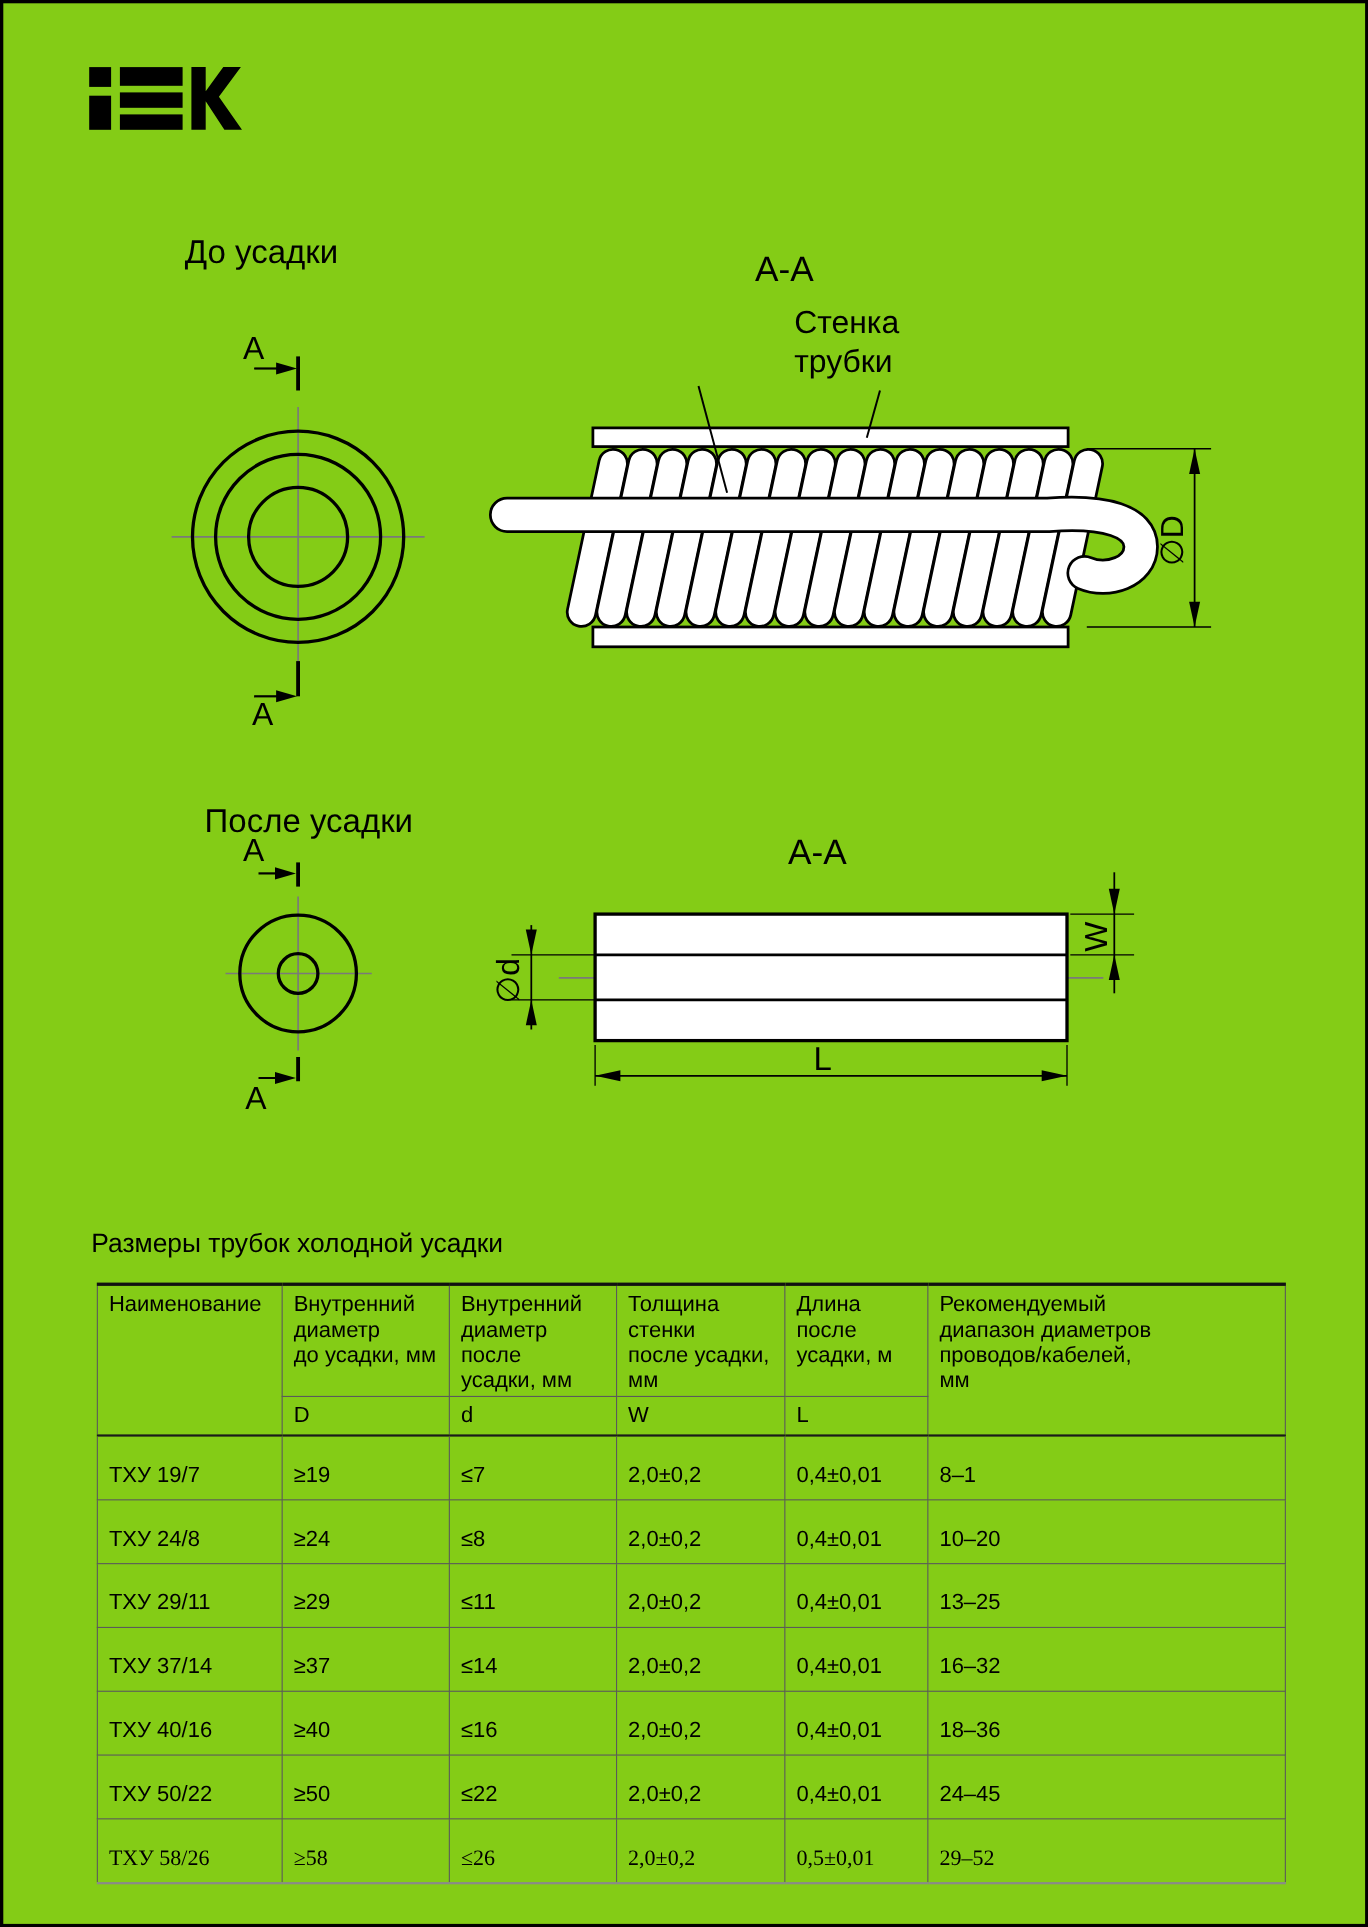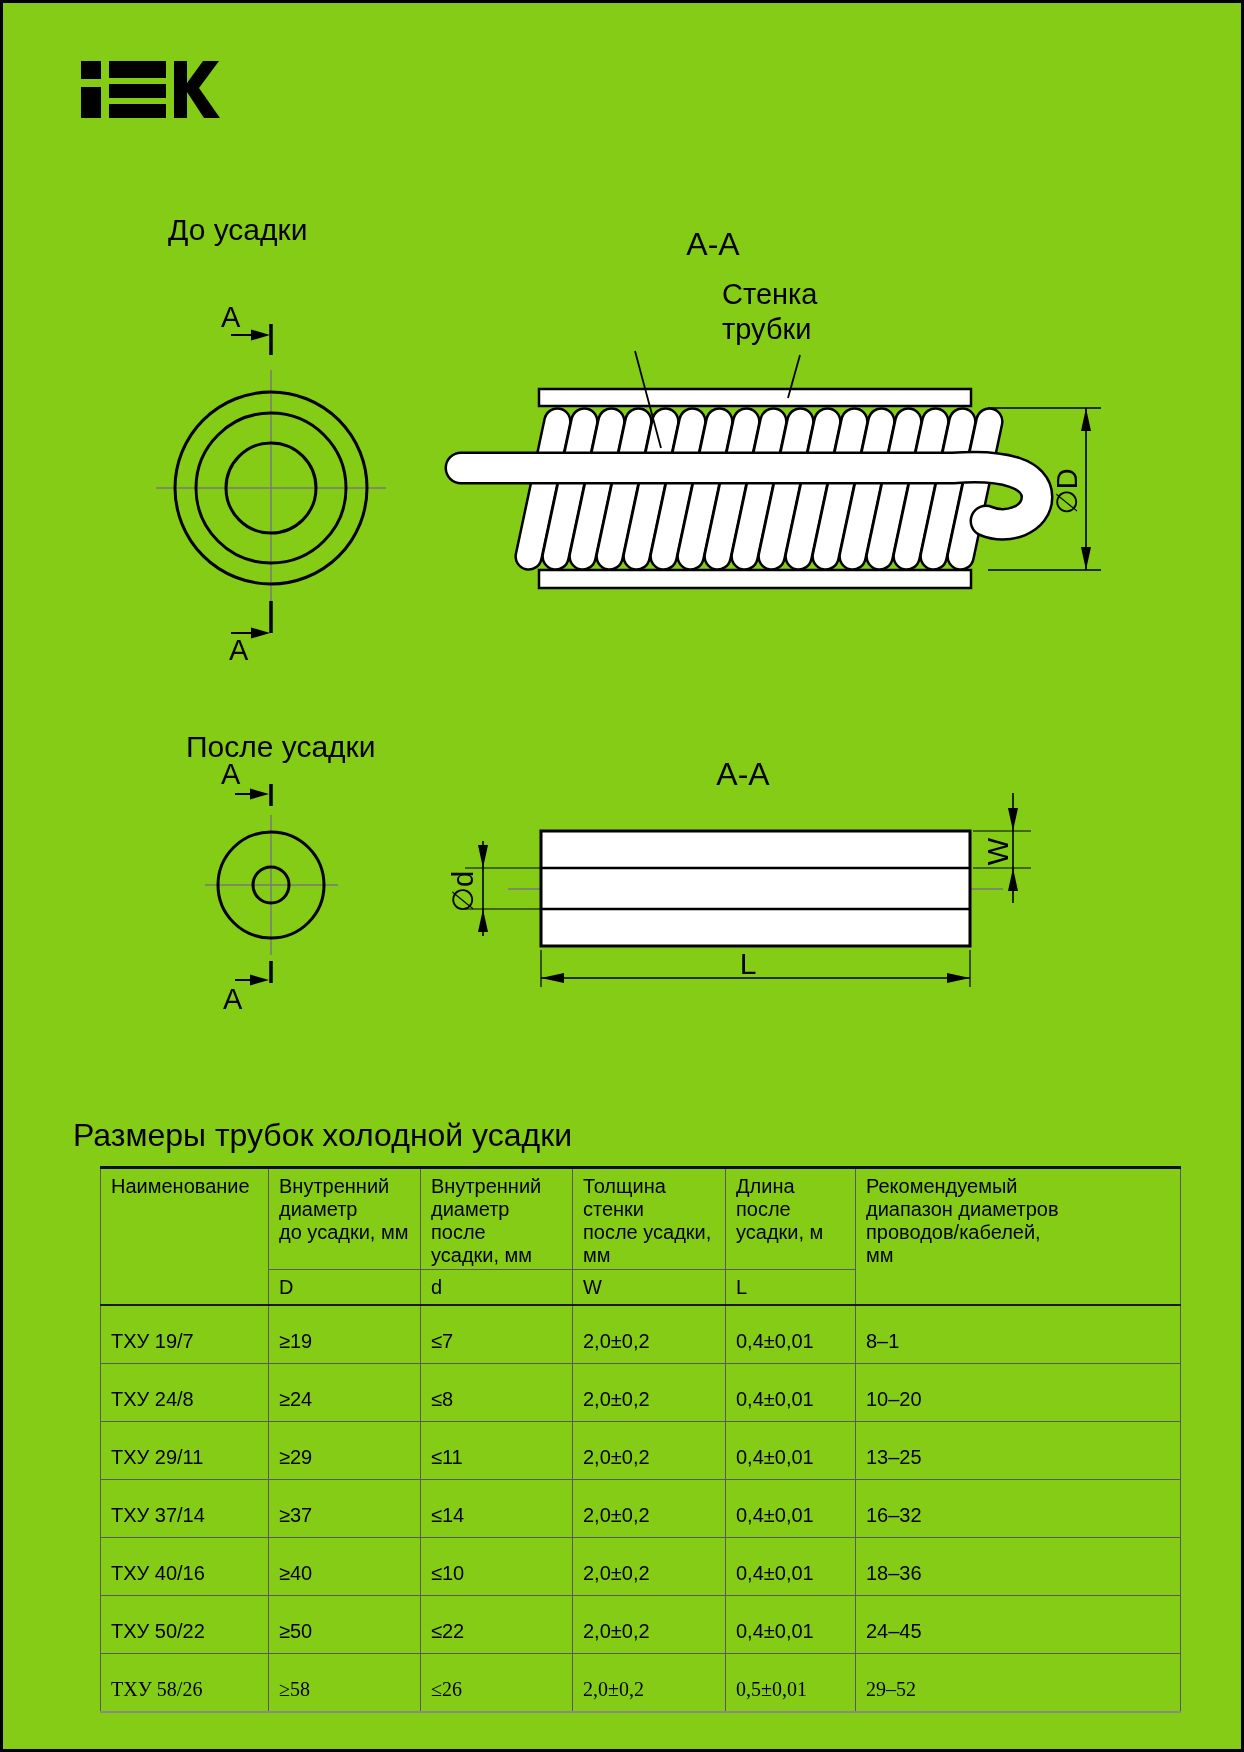--- a/index.html
+++ b/index.html
@@ -15,27 +15,26 @@
   }
   .abs{position:absolute;}
   .lbl{position:absolute;color:#000;white-space:pre-line;}
   .t30{font-size:30px;line-height:34px;}
   .t29{font-size:29px;line-height:35px;}
   .t32{font-size:32px;line-height:34px;}
   .marker{font-size:29px;line-height:29px;}
   .rot{transform:rotate(-90deg);transform-origin:center center;text-align:center;}
   .ctr{text-align:center;}
   
-  .tbl-title{position:absolute;left:70px;top:1114px;font-size:32px;text-align:right;}
+  .tbl-title{position:absolute;left:80px;top:1114px;font-size:24px;text-align:right;}
   table.spec{
     position:absolute;left:85px;top:1163px;
     width:1080px;
     border-collapse:collapse;table-layout:fixed;
     font-size:20px;
-    margin-left:12px;
   }
   table.spec th, table.spec td{
     border:1px solid #5a5a5a;
     font-weight:400;
     text-align:left;
     vertical-align:top;
     padding:6px 6px 2px 10px;
     white-space:pre-line;
     overflow:hidden;
   }
@@ -252,21 +251,21 @@
         <td>ТХУ 37/14</td>
         <td>≥37</td>
         <td>≤14</td>
         <td>2,0±0,2</td>
         <td>0,4±0,01</td>
         <td>16–32</td>
       </tr>
       <tr>
         <td>ТХУ 40/16</td>
         <td>≥40</td>
-        <td>≤10</td>
+        <td>≤16</td>
         <td>2,0±0,2</td>
         <td>0,4±0,01</td>
         <td>18–36</td>
       </tr>
       <tr>
         <td>ТХУ 50/22</td>
         <td>≥50</td>
         <td>≤22</td>
         <td>2,0±0,2</td>
         <td>0,4±0,01</td>

